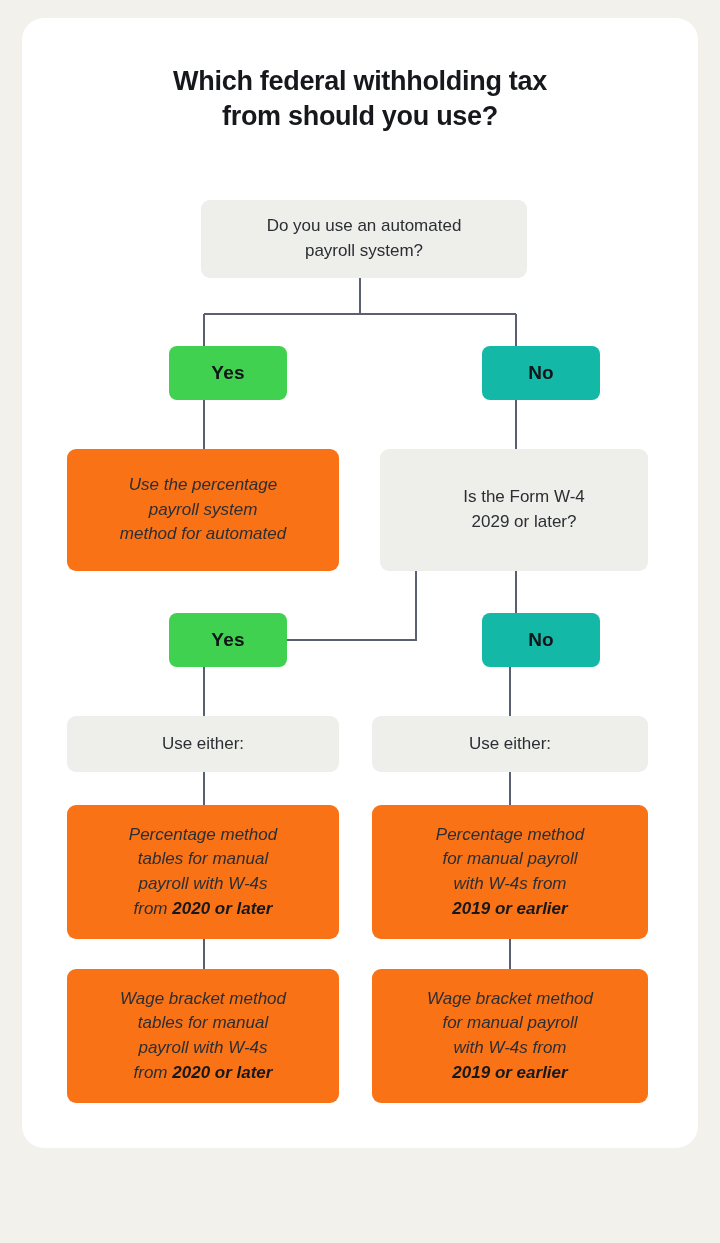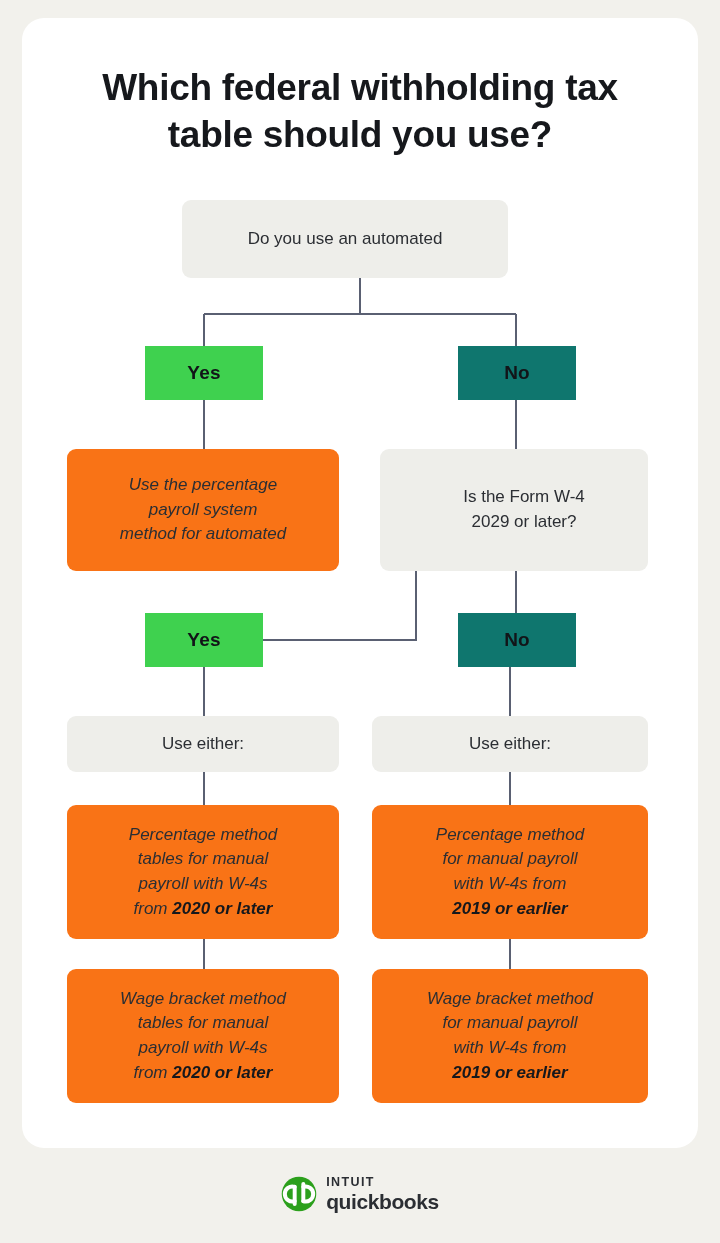--- a/index.html
+++ b/index.html
@@ -31,21 +31,21 @@
     border-radius: 22px;
   }
 
   
   .title {
     position: absolute;
     left: 60px;
     top: 64px;
     width: 600px;
     text-align: center;
-    font-size: 37px;
+    font-size: 27px;
     line-height: 1.28;
     font-weight: 700;
     color: #16181c;
     letter-spacing: -0.3px;
   }
 
   
   .connectors {
     position: absolute;
     left: 0;
@@ -75,29 +75,30 @@
   .node.grey { background: #eeeeea; }
 
   
   .node.blue { background: #f97316; font-style: italic; }
 
   
   .node.pill {
     font-size: 19px;
     font-weight: 700;
     color: #121418;
-    border-radius: 0;
+    border-radius: 8px;
     letter-spacing: 0.2px;
+    margin-left: 24px;
   }
   .node.pill.yes { background: #3fd14f; }
   .node.pill.no  { background: #f8a košer; }
-  .node.pill.no  { background: #0f766e; }
-
-  
-  #node-root        { left: 182px; top: 200px;  width: 326px; height: 78px;  }
+  .node.pill.no  { background: #14b8a6; }
+
+  
+  #node-root        { left: 201px; top: 200px;  width: 326px; height: 78px;  }
 
   #pill-yes-1       { left: 145px; top: 346px;  width: 118px; height: 54px;  }
   #pill-no-1        { left: 458px; top: 346px;  width: 118px; height: 54px;  }
 
   #node-automated   { left: 67px;  top: 449px;  width: 272px; height: 122px; }
   #node-w4question  { left: 380px; top: 449px;  width: 268px; height: 122px; padding-left: 30px; }
 
   #pill-yes-2       { left: 145px; top: 613px;  width: 118px; height: 54px;  }
   #pill-no-2        { left: 458px; top: 613px;  width: 118px; height: 54px;  }
 
@@ -150,21 +151,21 @@
 </style>
 </head>
 <body>
 
 <div id="infographic">
 
   <div class="card"></div>
 
   <div class="title">
     <div>Which federal withholding tax</div>
-    <div>table should you use?</div>
+    <div>from should you use?</div>
   </div>
 
   <svg class="connectors" viewBox="0 0 720 1243" width="720" height="1243">
     <g stroke="#5a6072" stroke-width="2" fill="none" stroke-linecap="butt">
 
       <path d="M360,278 L360,314"></path>
 
       <path d="M204,314 L516,314"></path>
 
       <path d="M204,314 L204,346"></path>
@@ -187,20 +188,21 @@
       <path d="M510,772 L510,805"></path>
 
       <path d="M204,939 L204,969"></path>
       <path d="M510,939 L510,969"></path>
     </g>
   </svg>
 
   <div class="node grey" id="node-root">
     <div class="txt">
       <div>Do you use an automated</div>
+      <div>payroll system?</div>
     </div>
   </div>
 
   <div class="node pill yes" id="pill-yes-1">
     <span>Yes</span>
   </div>
 
   <div class="node pill no" id="pill-no-1">
     <span>No</span>
   </div>
@@ -265,31 +267,14 @@
 
   <div class="node blue" id="node-wage-right">
     <div class="txt">
       <div>Wage bracket method</div>
       <div>for manual payroll</div>
       <div>with W-4s from</div>
       <div><strong>2019 or earlier</strong></div>
     </div>
   </div>
 
-  <div class="logo">
-    <svg class="logo-mark" viewBox="0 0 100 100">
-      <circle cx="50" cy="50" r="48" fill="#2ca01c"></circle>
-      <g fill="none" stroke="#ffffff" stroke-width="11" stroke-linecap="round">
-        <path d="M38,30 A21,21 0 1 0 38,70"></path>
-        <path d="M62,70 A21,21 0 1 0 62,30"></path>
-      </g>
-      <g stroke="#ffffff" stroke-width="11" stroke-linecap="round">
-        <line x1="38" y1="30" x2="38" y2="78"></line>
-        <line x1="62" y1="70" x2="62" y2="22"></line>
-      </g>
-    </svg>
-    <div class="logo-text">
-      <div class="logo-intuit">INTUIT</div>
-      <div class="logo-qb">quickbooks</div>
-    </div>
-  </div>
 
 </div>
 
 </body></html>

